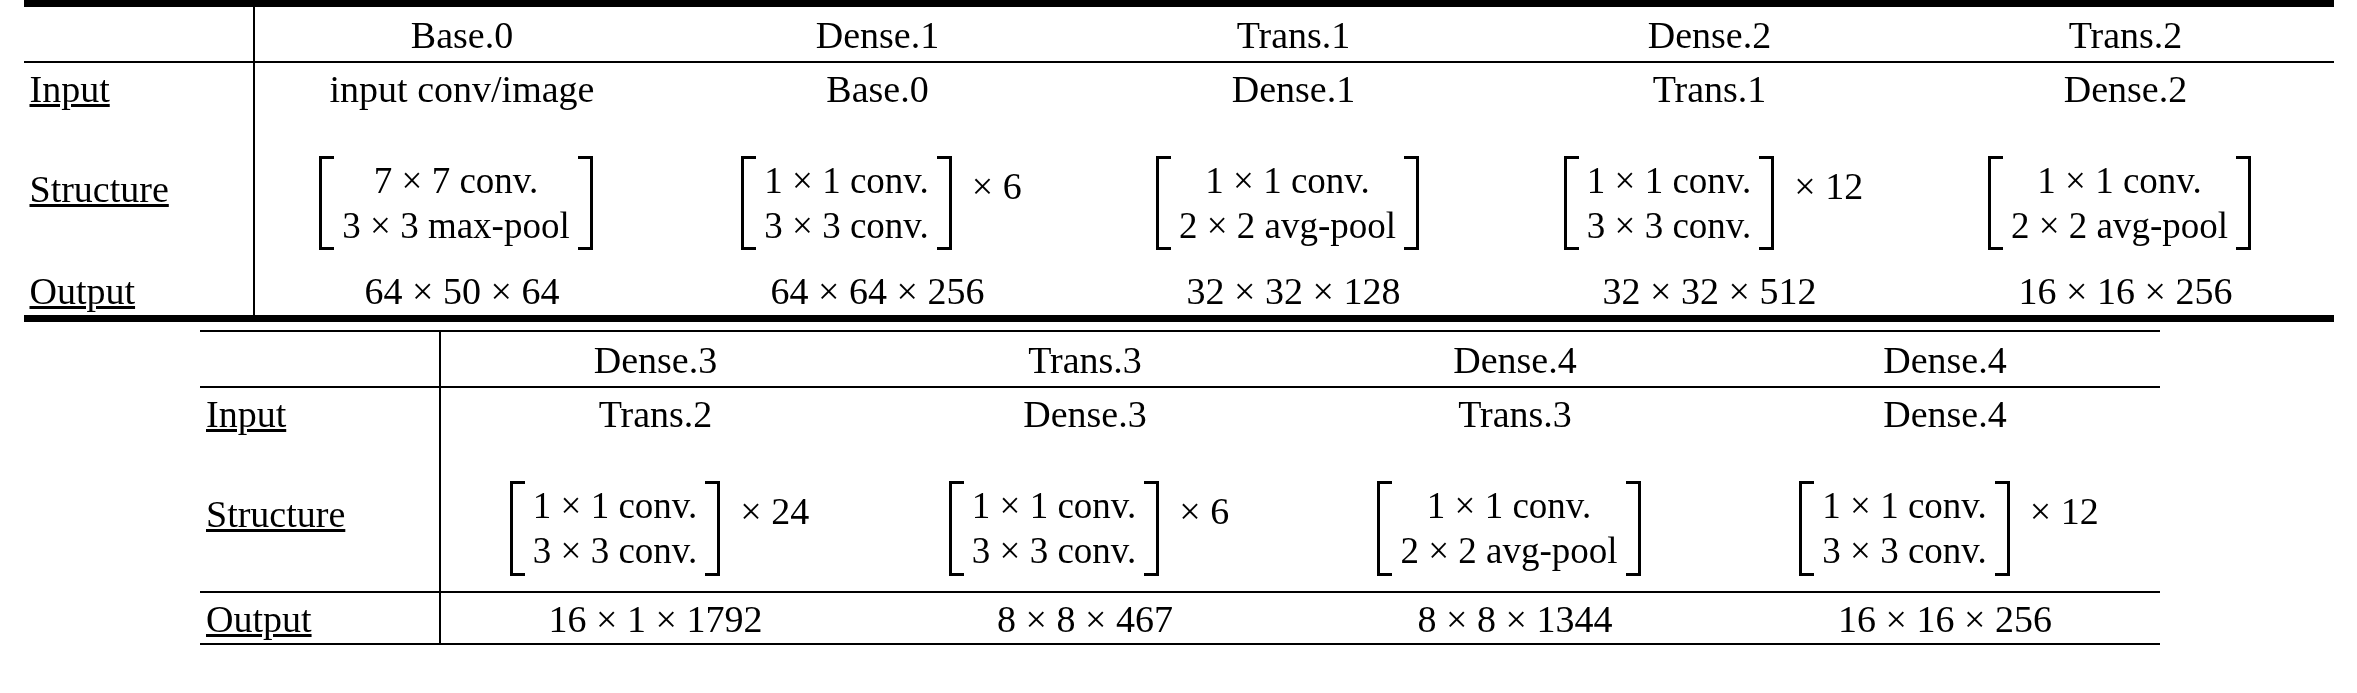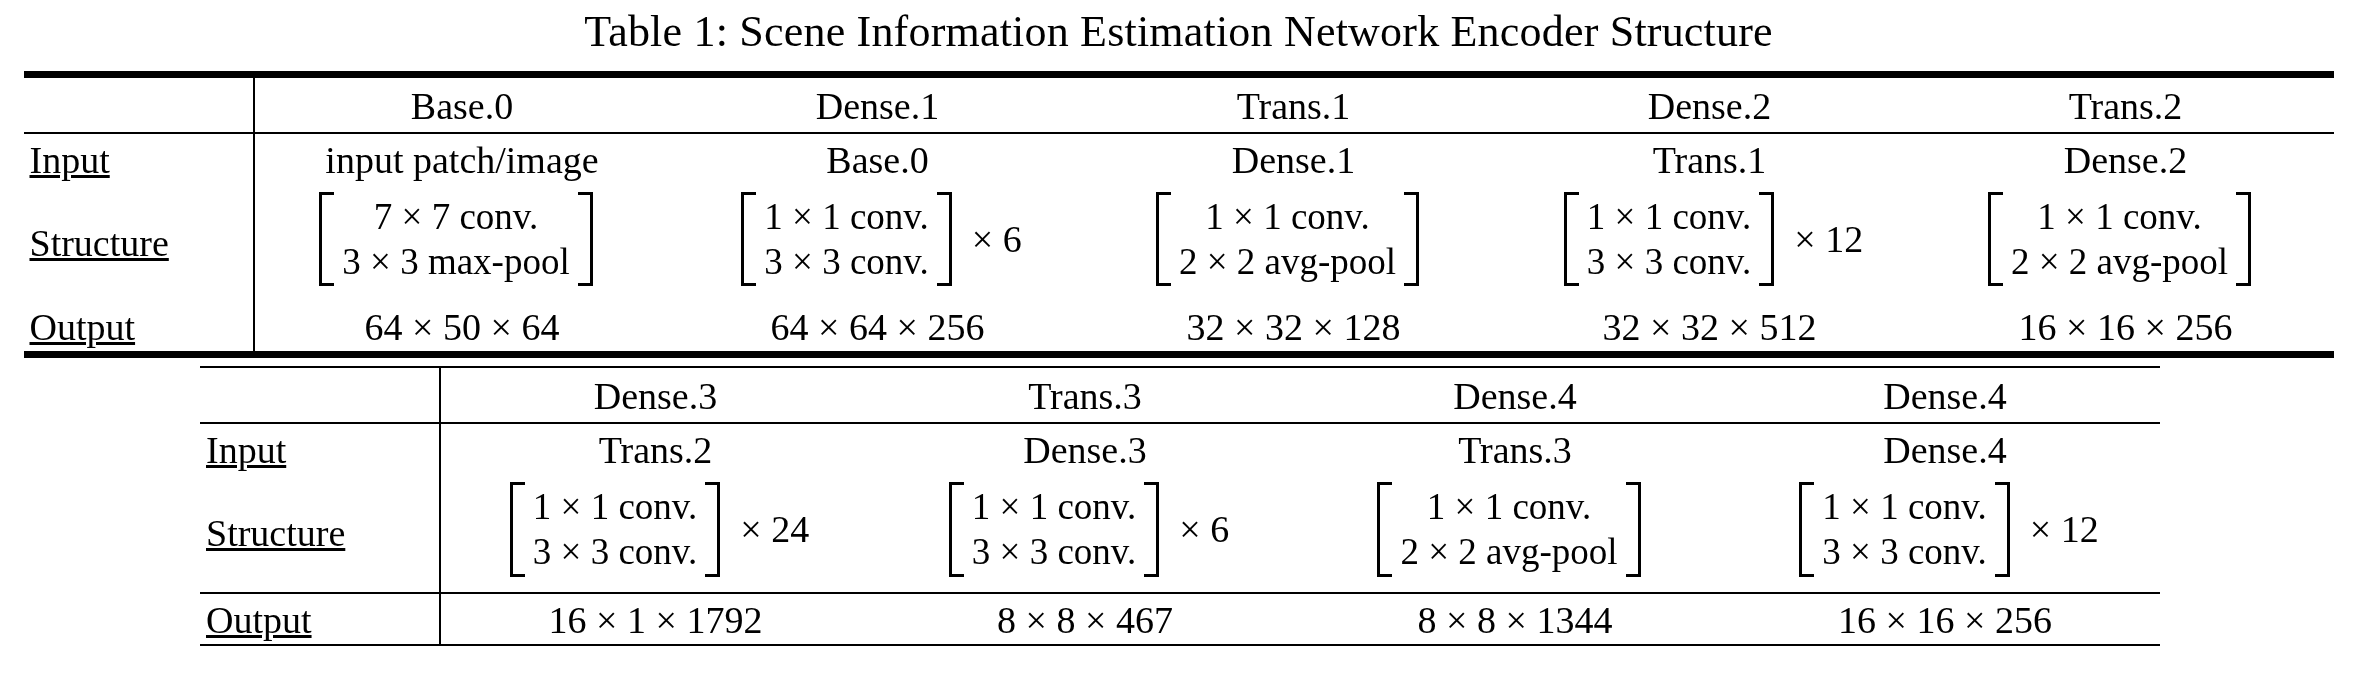--- a/index.html
+++ b/index.html
@@ -70,20 +70,21 @@
     display: inline-flex;
     align-items: center;
     justify-content: center;
     gap: 12px;
   }
   .bracket {
     display: inline-flex;
     align-items: stretch;
     position: relative;
     padding: 2px 8px;
+    margin-top: 35px;
   }
   .bracket::before,
   .bracket::after {
     content: "";
     width: 12px;
     border-top: 3px solid #000;
     border-bottom: 3px solid #000;
     flex: 0 0 12px;
   }
   .bracket::before { border-left: 3px solid #000; }
@@ -114,21 +115,20 @@
   .tbl-bot .col-label { width: 240px; }
   .tbl-bot .col-cell  { width: 430px; }
 
   .spacer-gap { height: 8px; }
 </style>
 </head>
 <body>
 
 <div class="page">
 
-  <div class="caption">Table 1: Scene Information Estimation Network Encoder Structure</div>
 
   <table class="tbl-top">
     <colgroup>
       <col class="col-label">
       <col class="col-cell">
         <col class="col-cell">
         <col class="col-cell">
         <col class="col-cell">
         <col class="col-cell">
     </colgroup>
@@ -137,21 +137,21 @@
         <td class="rowlabel vline"></td>
         <td>Base.0</td>
         <td>Dense.1</td>
         <td>Trans.1</td>
         <td>Dense.2</td>
         <td>Trans.2</td>
       </tr>
 
       <tr class="io-row rule-thin">
         <td class="rowlabel vline">Input</td>
-        <td>input patch/image</td>
+        <td>input conv/image</td>
         <td>Base.0</td>
         <td>Dense.1</td>
         <td>Trans.1</td>
         <td>Dense.2</td>
       </tr>
 
       <tr class="struct-row">
         <td class="rowlabel vline">Structure</td>
 
         <td>

